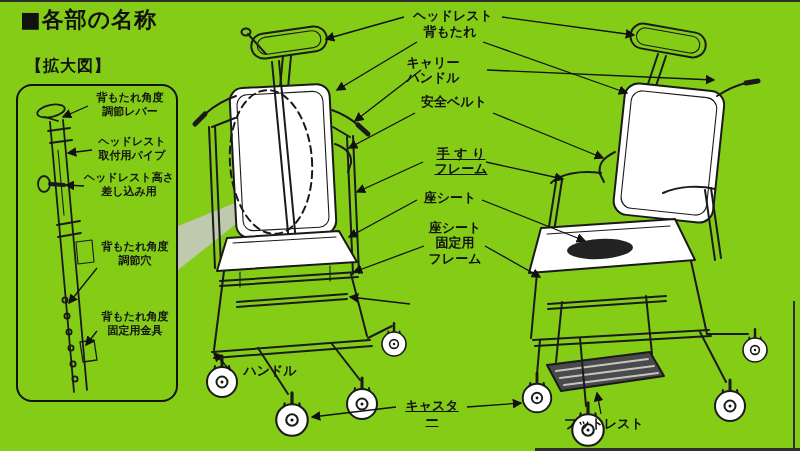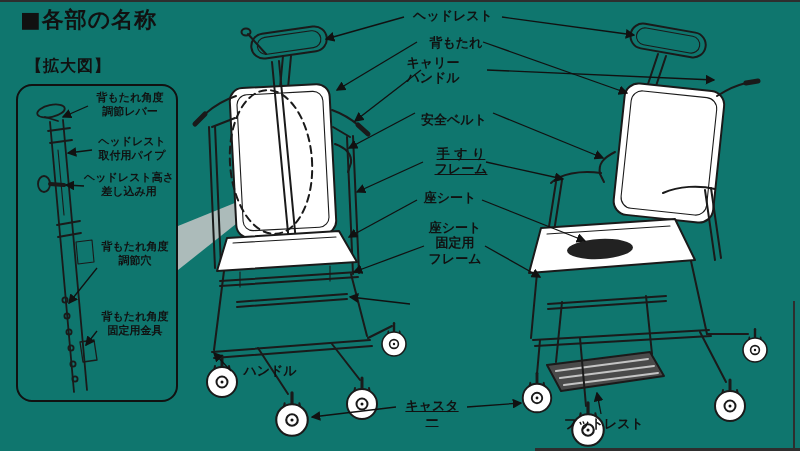--- a/index.html
+++ b/index.html
@@ -1,18 +1,18 @@
 <!DOCTYPE html>
 <html lang="ja"><head>
 <meta charset="utf-8">
 <style>
   * { margin:0; padding:0; box-sizing:border-box; }
   html,body { background:#fff; }
   body { font-family:"DejaVu Sans", sans-serif; color:#111; }
-  .page { position:relative; width:800px; height:451px; background:#0f766e; overflow:hidden; }
+  .page { position:relative; width:800px; height:451px; background:#84cc16; overflow:hidden; }
   .art { position:absolute; left:0; top:0; z-index:1; }
   .title { position:absolute; left:20px; top:5px; z-index:2; font-size:22px; font-weight:900; letter-spacing:1px; }
   .subhead { position:absolute; left:26px; top:56px; z-index:2; font-size:16px; font-weight:800; letter-spacing:1px; }
   .detail-box { position:absolute; left:16px; top:84px; width:162px; height:318px;
                 border:2.5px solid #111; border-radius:16px; z-index:0; background:transparent; }
   .lbl { position:absolute; z-index:2; font-size:13px; font-weight:700; line-height:1.18;
          white-space:pre-line; text-align:center; color:#111; }
   .lbl-sm { position:absolute; z-index:2; font-size:11px; font-weight:600; line-height:1.25;
             white-space:pre-line; text-align:center; color:#111; }
   .scan-top { position:absolute; left:0; top:0; width:100%; height:2px; background:#2e2e2e; z-index:3; }
@@ -230,24 +230,24 @@
   <div class="lbl-sm" style="left:90px; top:135px; width:84px;">ヘッドレスト
 取付用パイプ</div>
   <div class="lbl-sm" style="left:82px; top:171px; width:94px;">ヘッドレスト高さ
 差し込み用</div>
   <div class="lbl-sm" style="left:95px; top:240px; width:80px;">背もたれ角度
 調節穴</div>
   <div class="lbl-sm" style="left:95px; top:310px; width:80px;">背もたれ角度
 固定用金具</div>
 
   <div class="lbl" style="left:405px; top:8px; width:96px;">ヘッドレスト</div>
-  <div class="lbl" style="left:419px; top:35px; width:62px;margin-left:6px;">背もたれ</div>
+  <div class="lbl" style="left:419px; top:24px; width:62px;">背もたれ</div>
   <div class="lbl" style="left:403px; top:55px; width:60px;">キャリー
 ハンドル</div>
-  <div class="lbl" style="left:417px; top:112px; width:74px;">安全ベルト</div>
+  <div class="lbl" style="left:417px; top:94px; width:74px;">安全ベルト</div>
   <div class="lbl" style="left:432px; top:146px; width:58px;text-decoration:underline;">手 す り
 フレーム</div>
   <div class="lbl" style="left:420px; top:190px; width:60px;">座シート</div>
   <div class="lbl" style="left:427px; top:220px; width:56px;">座シート
 固定用
 フレーム</div>
   <div class="lbl" style="left:233px; top:363px; width:74px;">ハンドル</div>
   <div class="lbl" style="left:399px; top:398px; width:66px;text-decoration:underline;">キャスター</div>
   <div class="lbl" style="left:564px; top:416px; width:80px;">フットレスト</div>
 

